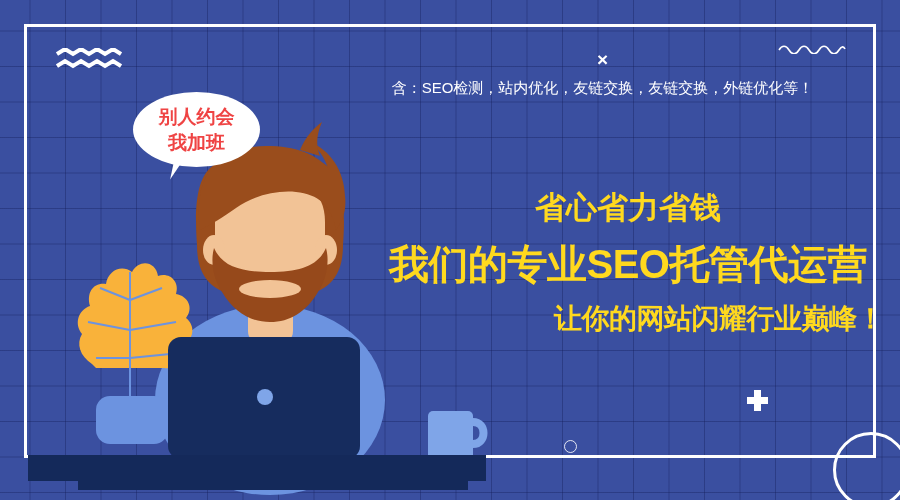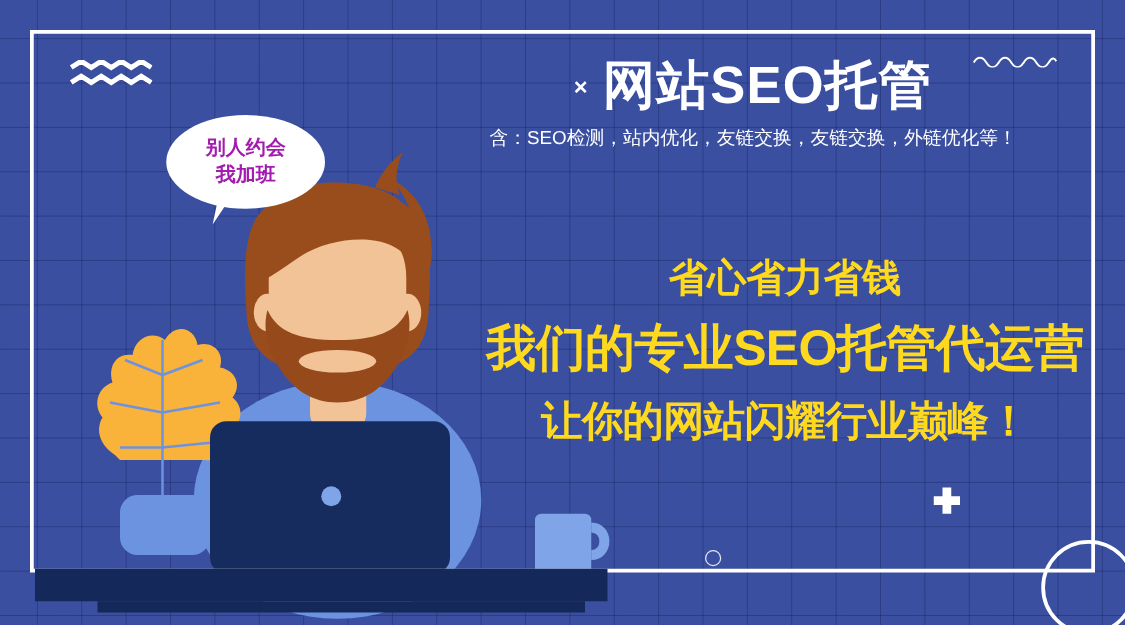--- a/index.html
+++ b/index.html
@@ -79,37 +79,37 @@
   }
   
   #slogans {
     position:absolute; left:372px; top:192px; width:512px;
     text-align:center;
   }
   #slogans .slogan {
     color:#ffd91e; font-weight:bold; white-space:nowrap;
     line-height:1;
   }
-  #slogans .s1 { font-size:31px; margin-bottom:21px;margin-top:15px; }
+  #slogans .s1 { font-size:31px; margin-bottom:21px; }
   #slogans .s2 { font-size:40px; margin-bottom:21px; letter-spacing:-0.5px; }
-  #slogans .s3 { font-size:33px; letter-spacing:-0.5px; }
+  #slogans .s3 { font-size:28px; letter-spacing:-0.5px;text-align:right; }
 
   
   #illo { position:absolute; left:0; top:0; width:520px; height:500px; }
 
   
   #bubble {
     position:absolute; left:133px; top:92px;
     width:127px; height:75px;
     background:#ffffff; border-radius:50%/50%;
     display:flex; flex-direction:column;
     align-items:center; justify-content:center;
   }
   #bubble .bline {
-    color:#a21caf; font-size:16px; font-weight:bold;
+    color:#ef4444; font-size:19px; font-weight:bold;
     line-height:1.35; white-space:nowrap;
   }
   #bubble-tail {
     position:absolute; left:173px; top:152px;
     width:0; height:0;
     border-left:12px solid #ffffff;
     border-right:8px solid transparent;
     border-bottom:30px solid transparent;
     transform:rotate(12deg);
   }
@@ -187,21 +187,20 @@
     <path d="M1 6 C4 1 8 1 11 6 S18 11 21 6 S28 1 31 6 S38 11 41 6 S48 1 51 6 S58 11 61 6 S66 3 67 5" stroke="#ffffff" stroke-width="1.6" fill="none"></path>
   </svg>
 
   <div class="plus"></div>
   <div class="mini-circle"></div>
   <div class="corner-circle"></div>
 
   <div id="headline">
     <div class="title-row">
       <span class="x-mark">×</span>
-      <span class="title">网站SEO托管</span>
     </div>
     <div class="subtitle">含：SEO检测，站内优化，友链交换，友链交换，外链优化等！</div>
   </div>
 
   <div id="slogans">
     <div class="slogan s1">省心省力省钱</div>
     <div class="slogan s2">我们的专业SEO托管代运营</div>
     <div class="slogan s3">让你的网站闪耀行业巅峰！</div>
   </div>
 

